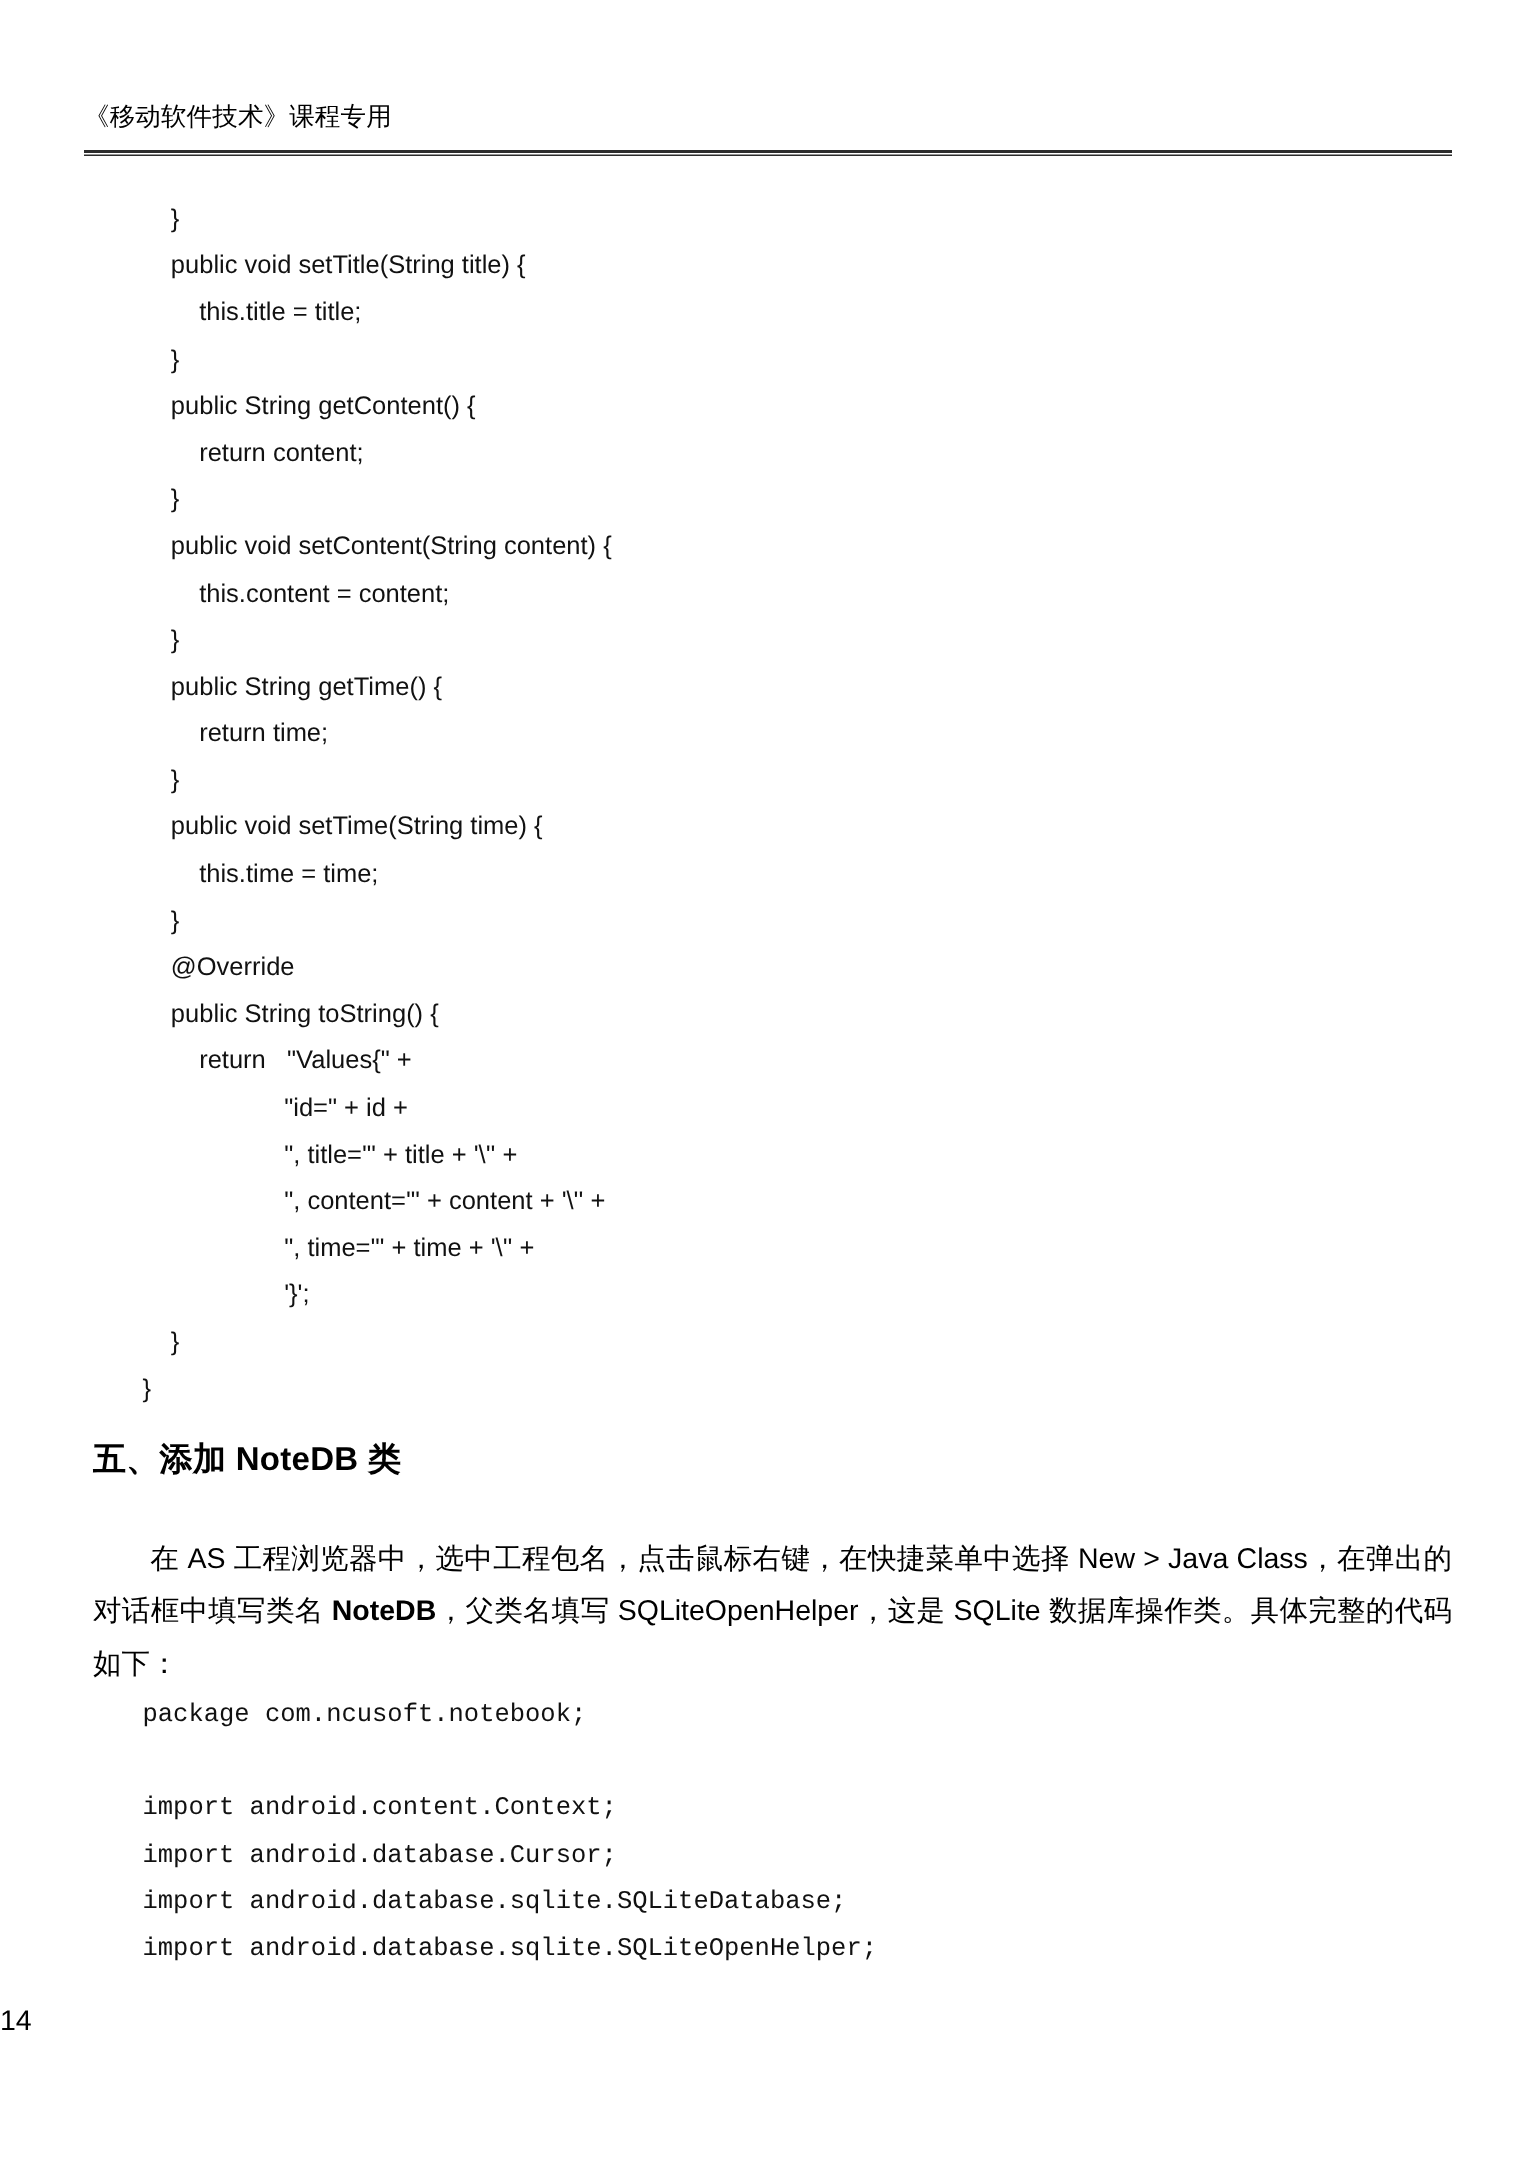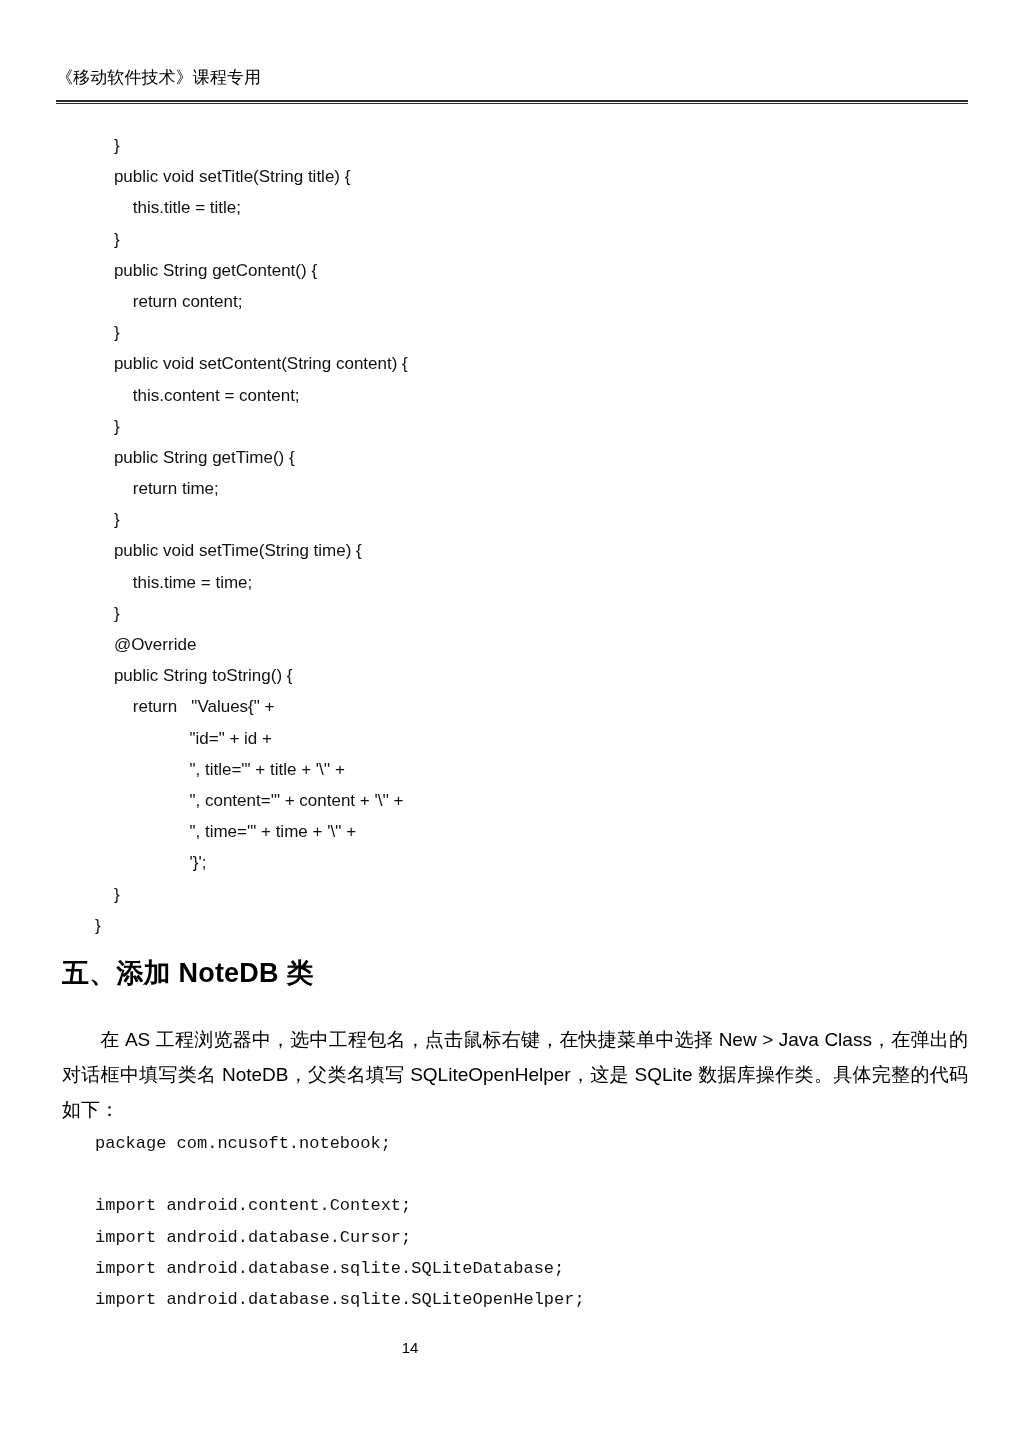--- a/index.html
+++ b/index.html
@@ -86,49 +86,49 @@
     white-space: pre;
     height: 31.2px;
   }
   .code-line.blank { height: 31.2px; }
 
   
   .section-heading {
     position: absolute;
     left: 62px;
     top: 957px;
-    font-size: 27px;
+    font-size: 22px;
     font-weight: bold;
     line-height: 32px;
     letter-spacing: 0.2px;
     white-space: nowrap;
   }
 
   
   .body-paragraph {
     position: absolute;
     left: 62px;
     top: 1022px;
     width: 906px;
     font-size: 19px;
     line-height: 35px;
     text-align: justify;
     text-justify: inter-ideograph;
   }
   .body-paragraph .indent-lead { display: inline-block; width: 38px; }
-  .body-paragraph b { font-weight: normal; }
+  .body-paragraph b { font-weight: bold; }
 
   
   .page-number {
     position: absolute;
     left: 0;
     top: 1338px;
     width: 820px;
-    text-align: center;
-    font-size: 15px;
+    text-align: left;
+    font-size: 19px;
     line-height: 20px;
   }
 </style>
 </head>
 <body>
 
 <div class="page">
 
   <div class="page-header">
     <span class="header-left">《移动软件技术》课程专用</span>

